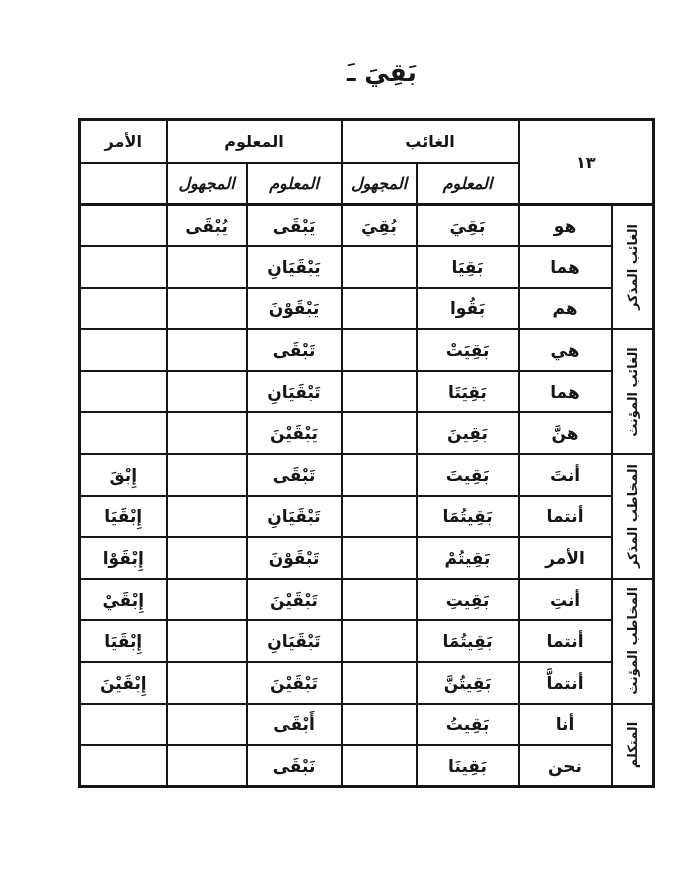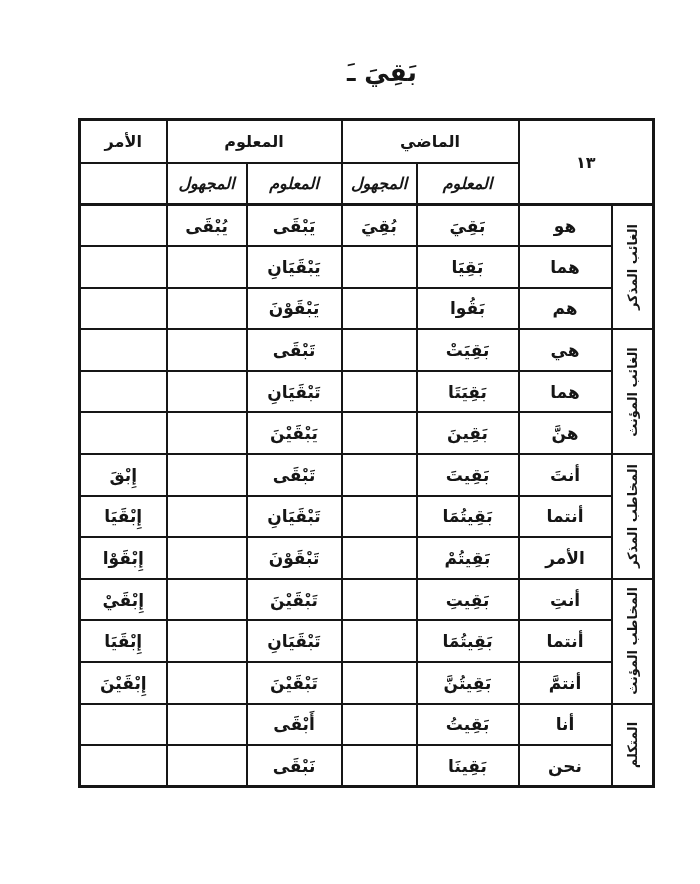--- a/index.html
+++ b/index.html
@@ -76,21 +76,21 @@
       <col style="width:93px">
       <col style="width:102px">
       <col style="width:75px">
       <col style="width:95px">
       <col style="width:80px">
       <col style="width:87px">
     </colgroup>
     <thead>
       <tr class="h1">
         <th class="num-cell" rowspan="2" colspan="2">١٣</th>
-        <th colspan="2">الماضي</th>
+        <th colspan="2">الغائب</th>
         <th colspan="2">المعلوم</th>
         <th>الأمر</th>
       </tr>
       <tr class="h2">
         <th>المعلوم</th>
         <th>المجهول</th>
         <th>المعلوم</th>
         <th>المجهول</th>
         <th></th>
       </tr>
@@ -190,21 +190,21 @@
         </tr>
         <tr>
           <td class="pronoun">أنتما</td>
           <td>بَقِيتُمَا</td>
           <td></td>
           <td>تَبْقَيَانِ</td>
           <td></td>
           <td>إِبْقَيَا</td>
         </tr>
         <tr>
-          <td class="pronoun">أنتمَّ</td>
+          <td class="pronoun">أنتماَّ</td>
           <td>بَقِيتُنَّ</td>
           <td></td>
           <td>تَبْقَيْنَ</td>
           <td></td>
           <td>إِبْقَيْنَ</td>
         </tr>
         <tr>
           <td rowspan="2" class="group-cell">
             <div class="rotated">المتكلم</div>
           </td>

